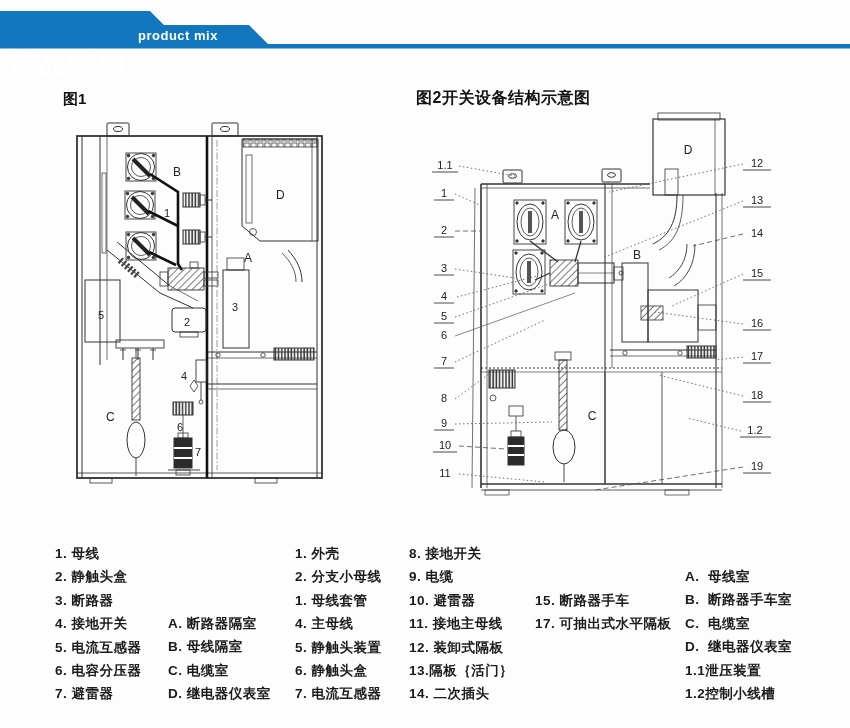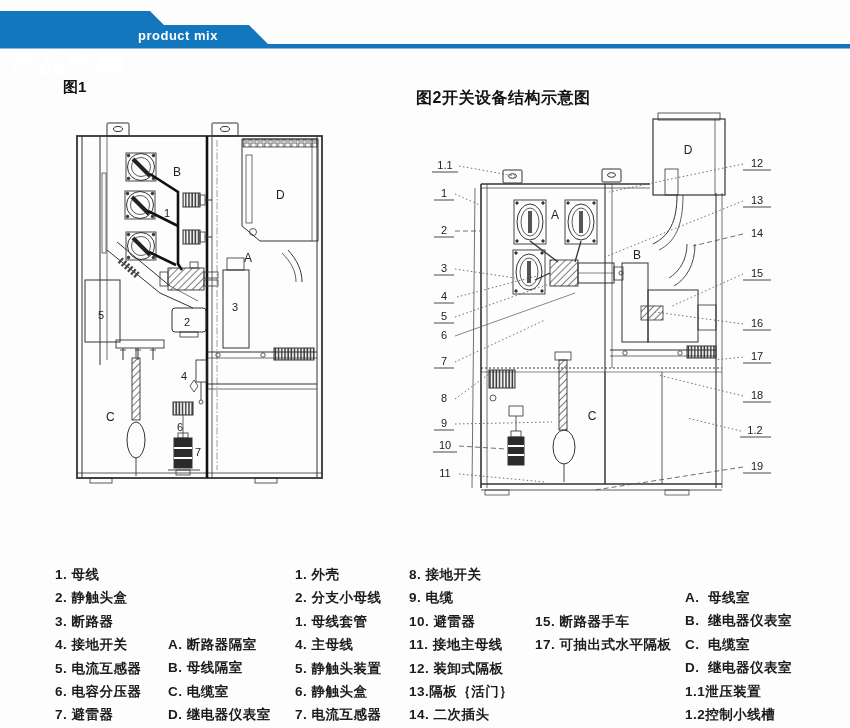--- a/index.html
+++ b/index.html
@@ -17,30 +17,30 @@
   .banner-title{
     position:absolute;left:10px;top:13px;
     color:#fff;font-size:27px;font-weight:bold;letter-spacing:2px;line-height:30px;margin-top:36px;
   }
   .banner-sub{
     position:absolute;left:138px;top:28px;
     color:#fff;font-size:13px;font-weight:bold;letter-spacing:0.5px;
   }
   
   .fig-title{position:absolute;color:#111;font-weight:bold;}
-  #fig1-title{left:63px;top:78px;font-size:15px;}
+  #fig1-title{left:63px;top:90px;font-size:15px;}
   #fig2-title{left:416px;top:88px;font-size:16px;letter-spacing:0.5px;}
   
   svg{position:absolute;}
   #fig1-svg{left:60px;top:110px;}
   #fig2-svg{left:425px;top:110px;}
   svg text{font-family:"Liberation Sans",sans-serif;font-size:11px;fill:#222;}
   svg text.cletter{font-size:12px;}
   
-  .legend-col{position:absolute;margin-top:21px;}
+  .legend-col{position:absolute;}
   .legend-col div{height:23.4px;line-height:23.4px;}
   .legend-col span{
     font-size:13.5px;font-weight:bold;color:#1b1b1b;
     letter-spacing:0.5px;white-space:pre;
   }
   #lc1{left:55px;top:541px;}
   #lc2{left:168px;top:611px;}
   #lc3{left:295px;top:541px;}
   #lc4{left:409px;top:541px;}
   #lc5{left:535px;top:588px;}
@@ -429,18 +429,18 @@
   <div><span>12. 装卸式隔板</span></div>
   <div><span>13.隔板｛活门｝</span></div>
   <div><span>14. 二次插头</span></div>
 </div>
 <div class="legend-col" id="lc5">
   <div><span>15. 断路器手车</span></div>
   <div><span>17. 可抽出式水平隔板</span></div>
 </div>
 <div class="legend-col" id="lc6">
   <div><span>A.  母线室</span></div>
-  <div><span>B.  继电器仪表室</span></div>
+  <div><span>B.  断路器手车室</span></div>
   <div><span>C.  电缆室</span></div>
   <div><span>D.  继电器仪表室</span></div>
   <div><span>1.1泄压装置</span></div>
   <div><span>1.2控制小线槽</span></div>
 </div>
 
 </body></html>

